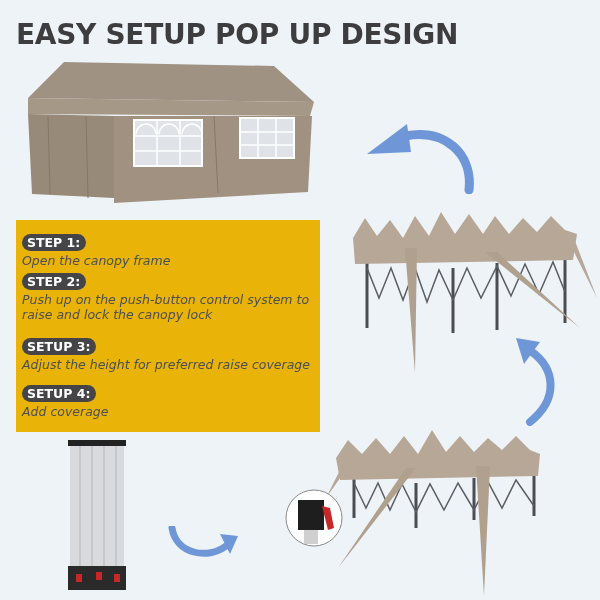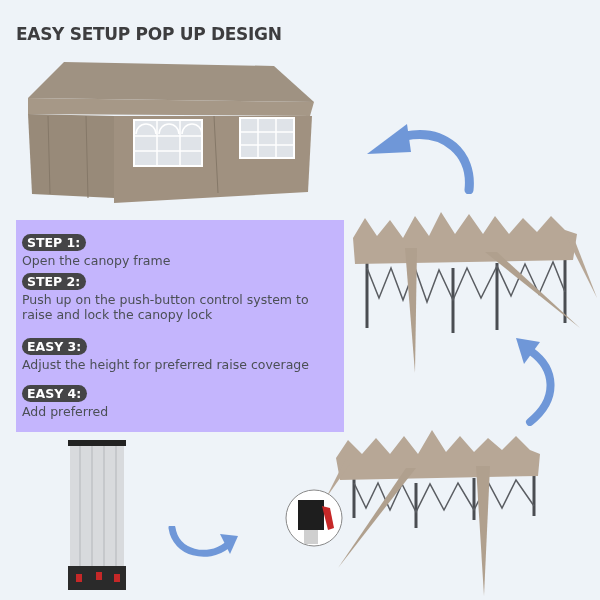--- a/index.html
+++ b/index.html
@@ -1,21 +1,21 @@
 <!DOCTYPE html>
 <html><head>
 <meta charset="utf-8">
 <style>
   html,body{margin:0;padding:0;}
   body{width:600px;height:600px;background:#eef3f8;position:relative;overflow:hidden;font-family:"DejaVu Sans","Liberation Sans",sans-serif;}
-  .title{position:absolute;left:16px;top:24px;font-family:"DejaVu Sans",sans-serif;font-weight:bold;font-size:17px;color:#3d3d3f;letter-spacing:-0.3px;}
-  .steps-box{position:absolute;left:16px;top:220px;width:328px;height:212px;background:#c4b5fd;}
+  .title{position:absolute;left:16px;top:18px;font-family:"DejaVu Sans",sans-serif;font-weight:bold;font-size:28px;color:#3d3d3f;letter-spacing:-0.3px;}
+  .steps-box{position:absolute;left:16px;top:220px;width:304px;height:212px;background:#eab308;}
   .step{position:absolute;left:6px;}
   .badge{display:inline-block;background:#454547;color:#fff;font-weight:bold;font-size:12.5px;padding:1px 6px 1px 5px;border-radius:9px;line-height:15px;}
-  .step-text{font-size:12.5px;color:#4b4f55;line-height:15px;margin-top:2px;}
+  .step-text{font-size:12.5px;color:#4b4f55;line-height:15px;margin-top:2px;font-style:italic;}
   svg{position:absolute;}
 </style>
 </head>
 <body>
 
 <div class="title">EASY SETUP POP UP DESIGN</div>
 
 <svg style="left:24px;top:58px" width="292" height="148" viewBox="0 0 292 148">
   <polygon points="40,4 250,8 290,44 4,40" fill="#9f9282"></polygon>
   <polygon points="4,40 290,44 286,58 4,56" fill="#a69887"></polygon>
@@ -51,26 +51,26 @@
 <div class="steps-box">
   <div class="step" style="top:12px">
     <span class="badge">STEP 1:</span>
     <div class="step-text">Open the canopy frame</div>
   </div>
   <div class="step" style="top:51px;width:318px">
     <span class="badge">STEP 2:</span>
     <div class="step-text">Push up on the push-button control system to raise and lock the canopy lock</div>
   </div>
   <div class="step" style="top:116px">
-    <span class="badge">EASY 3:</span>
+    <span class="badge">SETUP 3:</span>
     <div class="step-text">Adjust the height for preferred raise coverage</div>
   </div>
   <div class="step" style="top:163px">
-    <span class="badge">EASY 4:</span>
-    <div class="step-text">Add preferred</div>
+    <span class="badge">SETUP 4:</span>
+    <div class="step-text">Add coverage</div>
   </div>
 </div>
 
 <svg style="left:345px;top:208px" width="255" height="170" viewBox="0 0 255 170">
   <g stroke="#4a4d52" stroke-width="3">
     <line x1="22" y1="55" x2="22" y2="120"></line>
       <line x1="108" y1="60" x2="108" y2="125"></line>
     <line x1="152" y1="55" x2="152" y2="122"></line>
       <line x1="220" y1="50" x2="220" y2="115"></line>
   </g>

